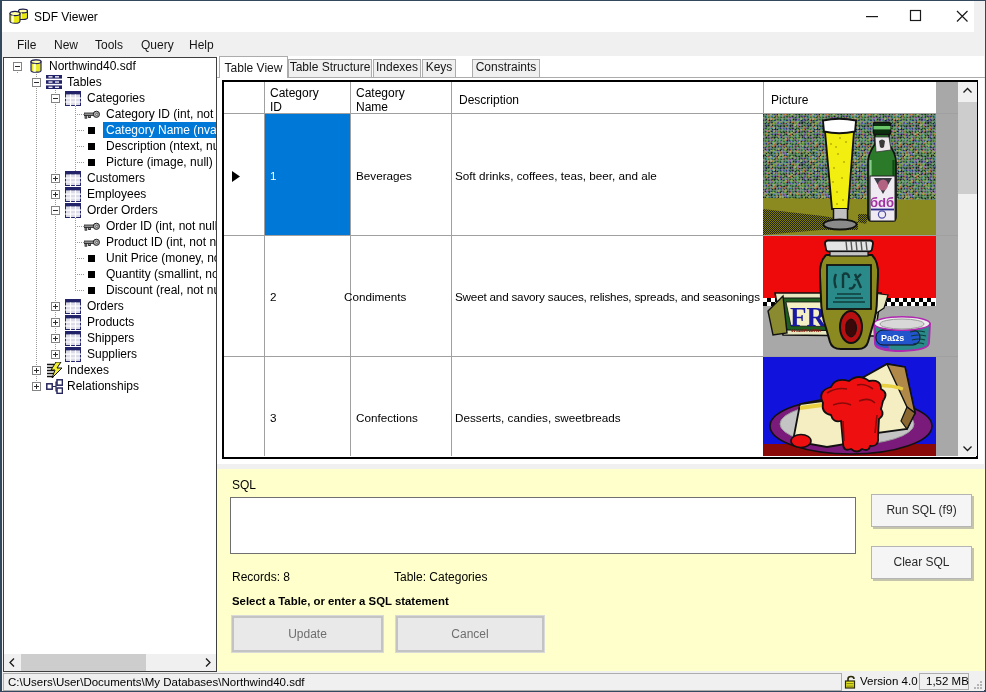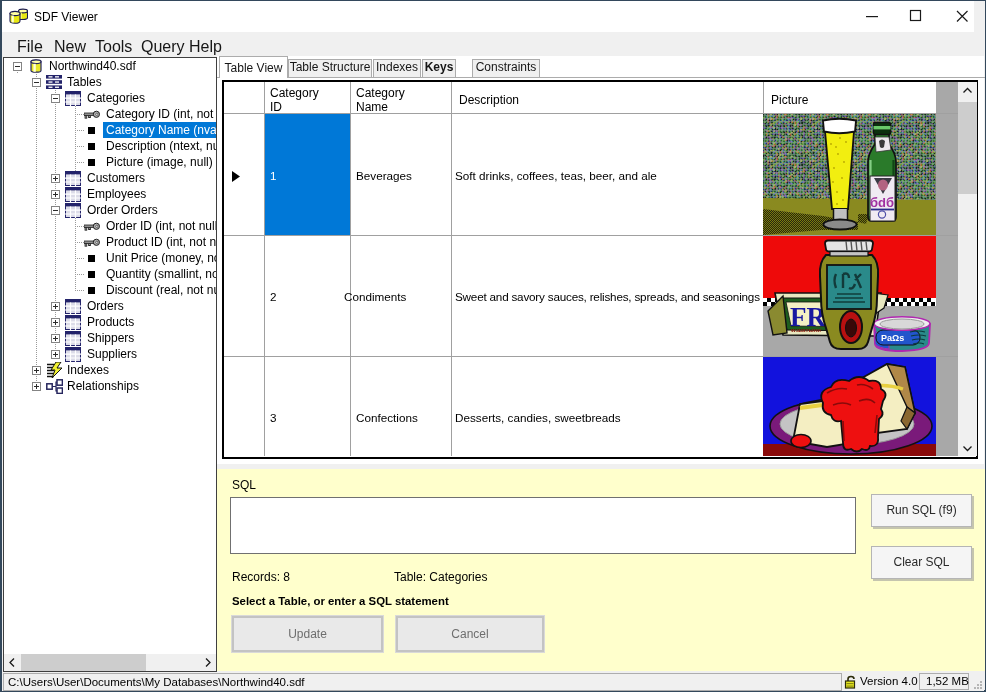--- a/index.html
+++ b/index.html
@@ -4,21 +4,21 @@
 <style>
 * { margin:0; padding:0; box-sizing:border-box; }
 html,body { width:986px; height:692px; overflow:hidden; }
 body { font-family:"Liberation Sans", sans-serif; background:#ffffff; position:relative; }
 #win { position:absolute; left:0; top:0; width:986px; height:692px; border:1px solid #33485c; border-left-width:2px; border-bottom-width:2px; background:#f0f0f0; }
 
 #titlebar { position:absolute; left:0; top:0; width:972px; height:31px; background:#ffffff; }
 #title-text { position:absolute; left:32px; top:9px; font-size:12px; color:#000; }
 .winbtn { position:absolute; top:0; width:45px; height:31px; }
 
-#menubar { position:absolute; left:0; top:31px; width:982px; height:25px; background:#f0f0f0; font-size:16px; color:#161616; }
+#menubar { position:absolute; left:0; top:31px; width:982px; height:25px; background:#f0f0f0; font-size:12px; color:#161616; }
 #menubar span { position:absolute; top:6px; }
 
 #treepanel { position:absolute; left:1px; top:56px; width:214px; height:615px; background:#ffffff; border:1px solid #3f3f3f; overflow:hidden; }
 .trow { position:absolute; height:16px; font-size:12px; color:#000; white-space:nowrap; }
 .trow .lbl { position:absolute; top:1px; }
 .expander { position:absolute; top:4px; width:9px; height:9px; border:1px solid #848484; background:#fff; }
 .expander:before { content:""; position:absolute; left:1px; top:3px; width:5px; height:1px; background:#2c2c2c; }
 .expander.plus:after { content:""; position:absolute; left:3px; top:1px; width:1px; height:5px; background:#2c2c2c; }
 .ticon { position:absolute; top:0px; }
 #hscroll { position:absolute; left:0; bottom:0; width:212px; height:17px; background:#f0f0f0; }
@@ -305,21 +305,21 @@
       <svg style="position:absolute;left:195px;top:0" width="17" height="17">
           <path d="M7 4.5 L11 8.5 L7 12.5" fill="none" stroke="#1a1a1a" stroke-width="1.3"></path>
         </svg>
     </div>
   </div>
 
   <div id="rightpanel">
     <div class="tab active" style="left:2px; width:69px;">Table View</div>
     <div class="tab inactive" style="left:71px; width:84px;">Table Structure</div>
     <div class="tab inactive" style="left:156px; width:48px;">Indexes</div>
-    <div class="tab inactive" style="left:205px; width:34px;font-weight:bold;">Keys</div>
+    <div class="tab inactive" style="left:205px; width:34px;">Keys</div>
     <div class="tab inactive" style="left:255px; width:68px;">Constraints</div>
     <div id="tabline"></div>
     <div id="tabcover"></div>
   </div>
 
   <div id="grid">
     <div id="ggray"></div>
     <div id="gsel"></div>
 
     <div class="gcol" style="left:40px"></div>

